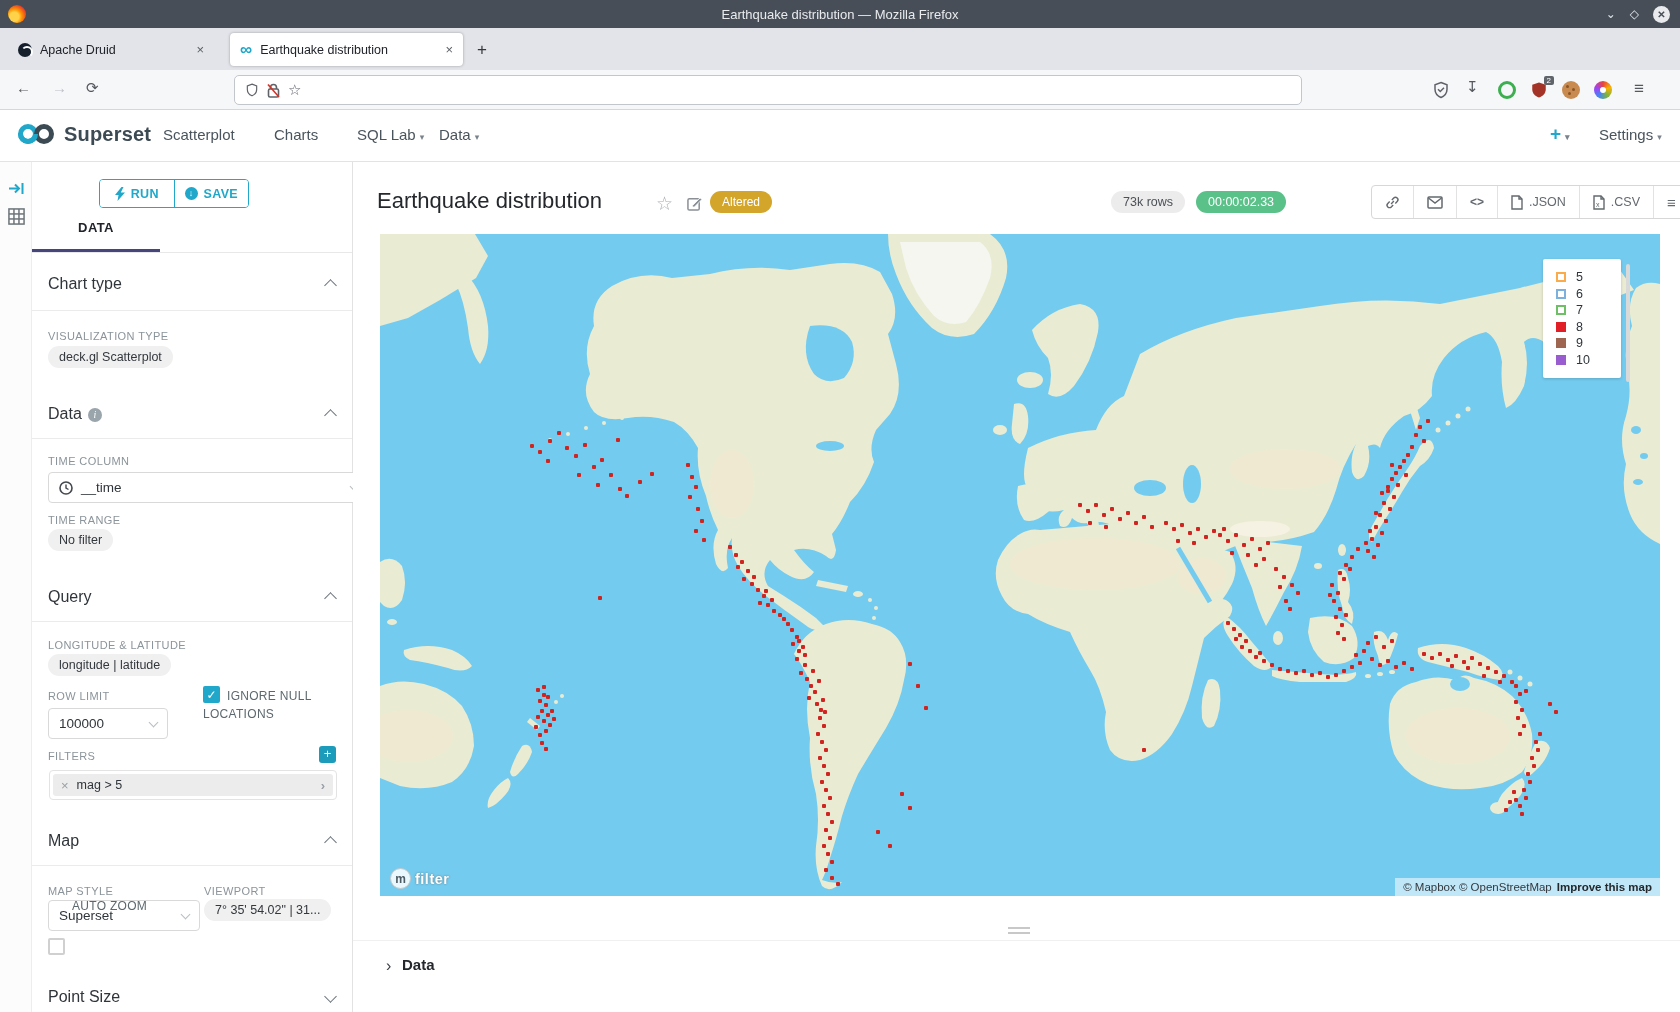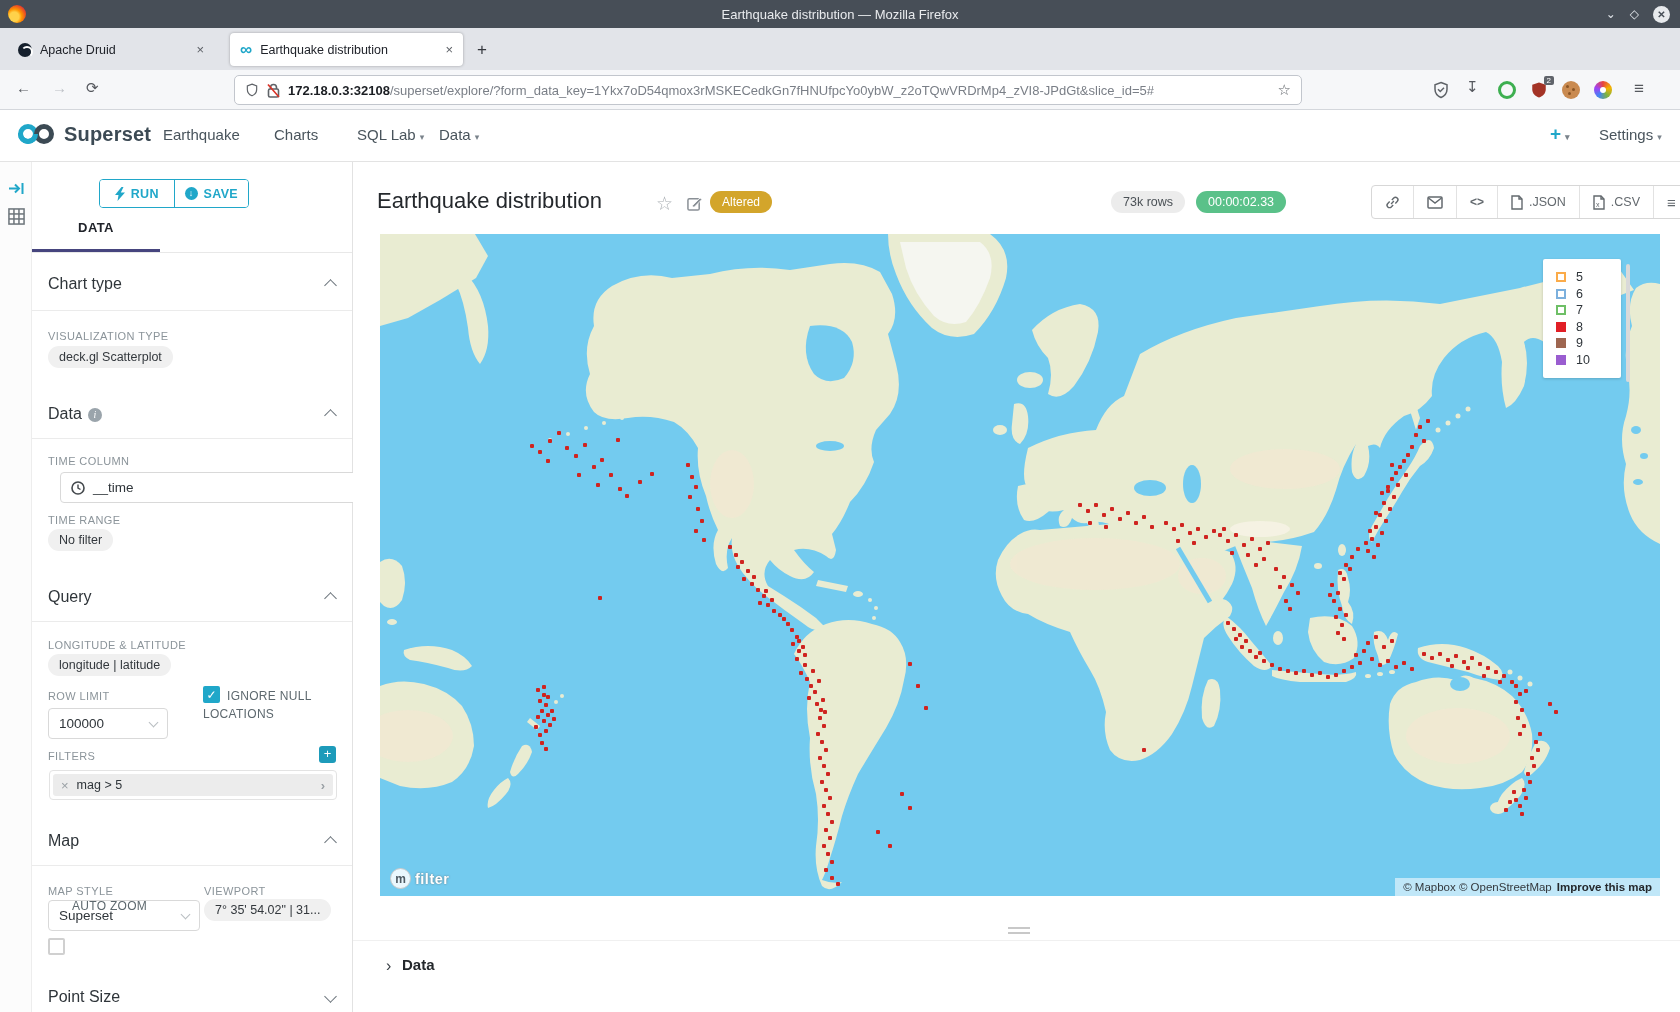--- a/index.html
+++ b/index.html
@@ -152,21 +152,20 @@
       <svg width="14" height="16" viewBox="0 0 24 24">
           <path d="M12 2l8 3v6c0 5-3.5 9-8 11-4.5-2-8-6-8-11V5z" fill="none" stroke="#5f6368" stroke-width="2"></path>
         </svg>
       <span class="lock-wrap">
         <svg width="13" height="15" viewBox="0 0 13 15">
             <rect x="1.5" y="6" width="10" height="8" rx="1.5" fill="none" stroke="#5f6368" stroke-width="1.6"></rect>
             <path d="M3.5 6V4.5a3 3 0 016 0V6" fill="none" stroke="#5f6368" stroke-width="1.6"></path>
             <line x1="1" y1="1.5" x2="12" y2="14" stroke="#d93025" stroke-width="1.6"></line>
           </svg>
       </span>
-      <span class="url-text"><b>172.18.0.3:32108</b><span>/superset/explore/?form_data_key=1Ykx7oD54qmox3rMSKECedkGn7fHNUfpcYo0ybW_z2oTQwVRDrMp4_zVI8-JPdGt&amp;slice_id=5#</span></span>
       <span style="color:#5f6368;font-size:15px">☆</span>
     </div>
     <svg class="ext" style="left:1432px" viewBox="0 0 24 24">
         <path d="M12 2l8 3v6c0 5-3.5 9-8 11-4.5-2-8-6-8-11V5z" fill="none" stroke="#5f6368" stroke-width="2"></path>
         <path d="M8 11l3 3 5-5" fill="none" stroke="#5f6368" stroke-width="2"></path>
       </svg>
     <span class="nav-ico" style="left:1466px;top:8px">↧</span>
     <span class="ext mask-ico" style="left:1498px"></span>
     <span class="ext" style="left:1530px">
       <svg width="18" height="18" viewBox="0 0 24 24">
@@ -185,21 +184,21 @@
 
   <div class="abs navbar">
     <div class="brand">
       <svg width="40" height="24" viewBox="0 0 40 24">
         <circle cx="12" cy="12" r="7.5" fill="none" stroke="#20a7c9" stroke-width="5"></circle>
         <circle cx="28" cy="12" r="7.5" fill="none" stroke="#3c4a54" stroke-width="5"></circle>
         <circle cx="12" cy="12" r="7.5" fill="none" stroke="#20a7c9" stroke-width="5" stroke-dasharray="24 60"></circle>
       </svg>
       <span class="brand-name">Superset</span>
     </div>
-    <span class="nav-item" style="left:163px">Earthquake</span>
+    <span class="nav-item" style="left:163px">Scatterplot</span>
     <span class="nav-item" style="left:274px">Charts</span>
     <span class="nav-item" style="left:357px"><span>SQL Lab</span><span class="caret">▾</span></span>
     <span class="nav-item" style="left:439px"><span>Data</span><span class="caret">▾</span></span>
     <span class="nav-item plus-link" style="left:1550px;top:13px"><span>+</span><span class="caret">▾</span></span>
     <span class="nav-item" style="left:1599px"><span>Settings</span><span class="caret">▾</span></span>
   </div>
 
   <div class="abs iconstrip">
     <svg style="position:absolute;left:8px;top:18px" width="17" height="17" viewBox="0 0 17 17">
       <line x1="1" y1="8.5" x2="11" y2="8.5" stroke="#20a7c9" stroke-width="2"></line>
@@ -235,21 +234,21 @@
     <div class="sec-head" style="top:113px">Chart type</div>
     <span class="chev up" style="left:294px;top:119px"></span>
     <div class="sec-div" style="top:148px"></div>
     <div class="ctl-label" style="left:16px;top:168px">VISUALIZATION TYPE</div>
     <div class="pill" style="left:16px;top:184px">deck.gl Scatterplot</div>
 
     <div class="sec-head" style="top:243px"><span>Data</span><span class="info-dot">i</span></div>
     <span class="chev up" style="left:294px;top:249px"></span>
     <div class="sec-div" style="top:276px"></div>
     <div class="ctl-label" style="left:16px;top:293px">TIME COLUMN</div>
-    <div class="select" style="left:28px;top:310px;width:321px">
+    <div class="select" style="left:16px;top:310px;width:321px">
       <svg width="14" height="14" viewBox="0 0 14 14">
           <circle cx="7" cy="7" r="6" fill="none" stroke="#44494d" stroke-width="1.6"></circle>
           <path d="M7 3.5V7l2.5 1.5" fill="none" stroke="#44494d" stroke-width="1.4"></path>
         </svg>
       <span>__time</span>
       <span class="sel-chev"></span>
     </div>
     <div class="ctl-label" style="left:16px;top:352px">TIME RANGE</div>
     <div class="pill" style="left:16px;top:367px">No filter</div>
 

